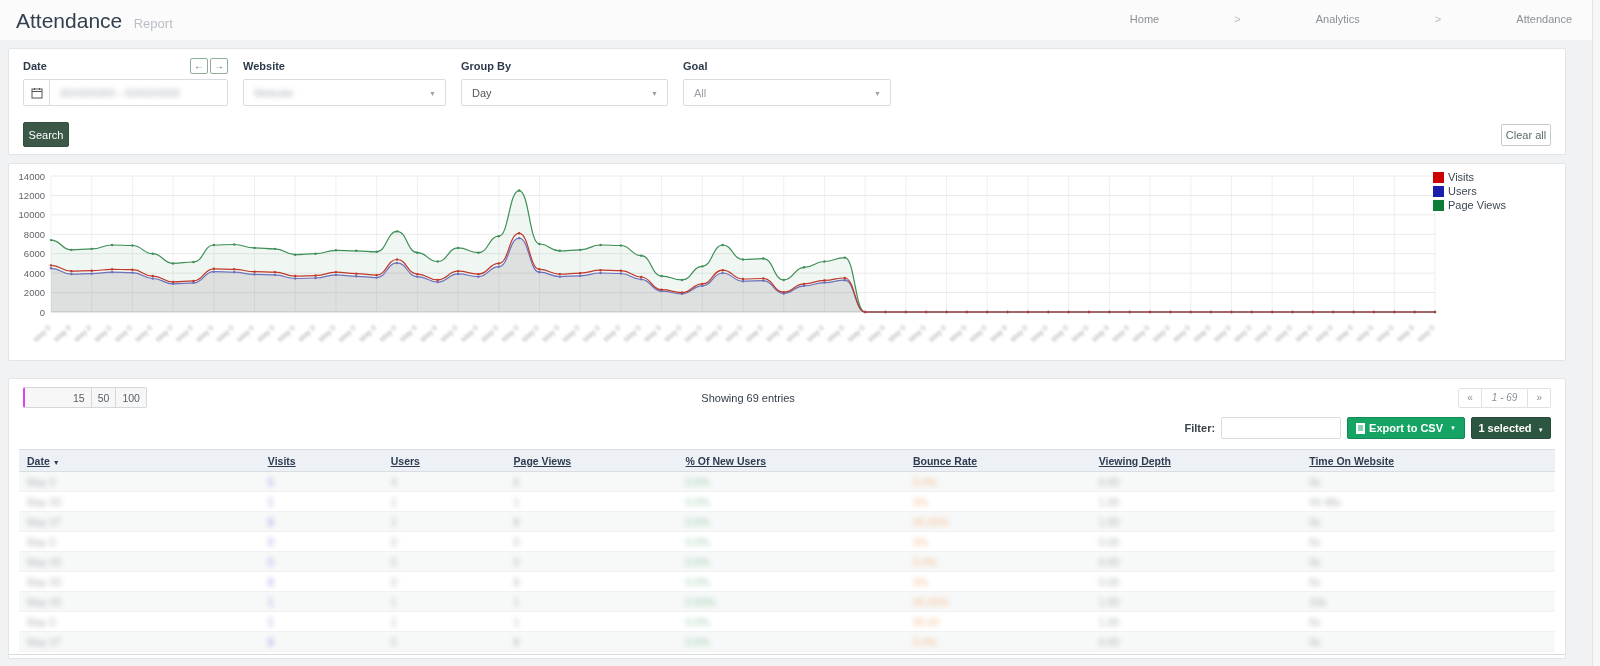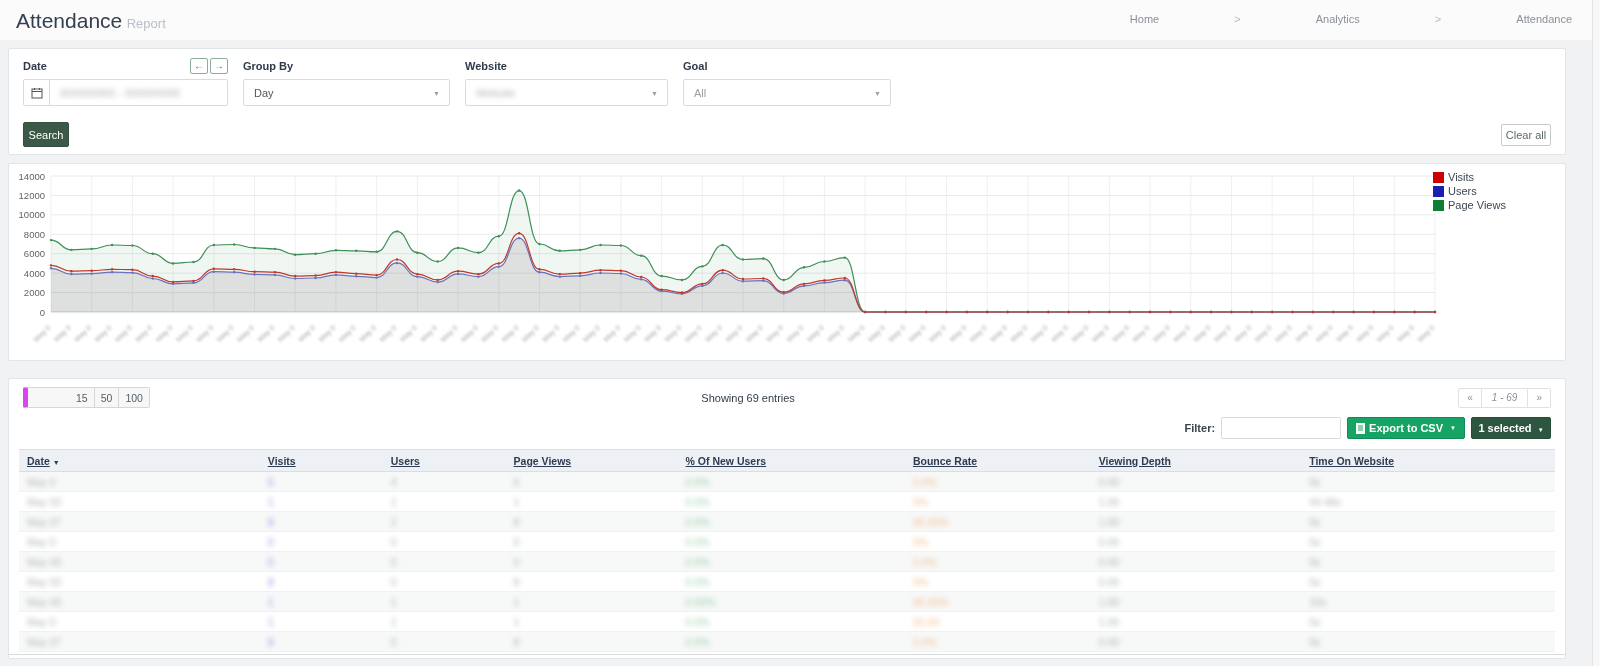--- a/index.html
+++ b/index.html
@@ -2,21 +2,21 @@
 <html><head>
 <meta charset="utf-8">
 <style>
   * { margin:0; padding:0; box-sizing:border-box; }
   html,body { width:1600px; height:666px; overflow:hidden; background:#f1f2f4;
     font-family:"Liberation Sans", sans-serif; }
 
   
   .topbar { position:relative; height:40px; background:#fbfbfc; padding:9px 16px 0 16px; }
   .page-title { display:inline-block; font-size:21px; font-weight:500; color:#33404f; }
-  .page-subtitle { display:inline-block; font-size:13px; color:#b9bfc6; }
+  .page-subtitle { display:inline-block; font-size:13px; color:#b9bfc6; margin-left:7px; }
   .breadcrumb { position:absolute; right:16px; top:13px; font-size:11px; color:#8a9097; }
   .breadcrumb span { margin:0 12px;padding-left:48px; }
   .breadcrumb .sep { color:#b4bac0; }
 
   .panel { background:#fff; border:1px solid #e2e5e8; border-radius:2px; margin:0 34px 0 8px; position:relative; }
 
   
   .filter-panel { margin-top:8px; height:107px; padding:8px 14px; }
   .filter-row { display:flex; }
   .fcol { margin-right:15px; }
@@ -46,21 +46,21 @@
   .legend-item { display:flex; align-items:center; height:14px; margin-bottom:0; cursor:pointer; }
   .legend-swatch { width:11px; height:11px; margin-right:4px; }
   .legend-label { font-size:11px; color:#3d4752; white-space:nowrap; }
 
   
   .table-panel { margin-top:17px; height:281px; padding-top:8px; overflow:hidden; }
   .tbl-toolbar { position:relative; height:26px; padding:0 14px; }
   .size-group { display:inline-flex; }
   .size-btn { min-width:24px; height:21px; padding:0 6px; background:#f7f7f7; border:1px solid #d5d8da;
     border-left:none; font-size:10.5px; color:#55606b; cursor:pointer; }
-  .size-btn:first-child { border-left:5px solid #d946ef; border-radius:2px 0 0 2px;padding-left:48px; }
+  .size-btn:first-child { border-left:2px solid #d946ef; border-radius:2px 0 0 2px;padding-left:48px; }
   .size-btn:last-child { border-radius:0 2px 2px 0; }
   .showing { position:absolute; left:47.5%; top:5px; transform:translateX(-50%);
     font-size:11px; font-weight:normal; color:#323c46; }
   .pagination { position:absolute; right:14px; top:1px; display:inline-flex; }
   .pg { height:20px; background:#fff; border:1px solid #dfe2e5; border-left:none; color:#8a9097;
     font-size:10px; padding:0 8px; line-height:18px; cursor:pointer; }
   .pg:first-child { border-left:1px solid #dfe2e5; border-radius:2px 0 0 2px; }
   .pg:last-child { border-radius:0 2px 2px 0; }
   .pg.range { padding:0 10px;font-style:italic; }
 
@@ -120,35 +120,35 @@
           <svg width="12" height="12" viewBox="0 0 12 12">
               <rect x="1" y="2" width="10" height="9" fill="none" stroke="#555" stroke-width="1"></rect>
               <line x1="1" y1="4.5" x2="11" y2="4.5" stroke="#555"></line>
               <line x1="3.5" y1="1" x2="3.5" y2="3" stroke="#555"></line>
               <line x1="8.5" y1="1" x2="8.5" y2="3" stroke="#555"></line>
             </svg>
         </span>
         <span class="val gray masked">00/00/0000 - 00/00/0000</span>
       </div>
     </div>
+    <div class="fcol w2">
+      <div class="flabel-row">
+          <span class="flabel">Website</span>
+        </div>
+      <div class="control">
+        <span class="val gray masked">Website</span>
+        <span class="caret">▼</span>
+      </div>
+    </div>
     <div class="fcol w3">
       <div class="flabel-row">
           <span class="flabel">Group By</span>
         </div>
       <div class="control">
         <span class="val">Day</span>
-        <span class="caret">▼</span>
-      </div>
-    </div>
-    <div class="fcol w2">
-      <div class="flabel-row">
-          <span class="flabel">Website</span>
-        </div>
-      <div class="control">
-        <span class="val gray masked">Website</span>
         <span class="caret">▼</span>
       </div>
     </div>
     <div class="fcol w4">
       <div class="flabel-row">
           <span class="flabel">Goal</span>
         </div>
       <div class="control">
         <span class="val gray">All</span>
         <span class="caret">▼</span>

